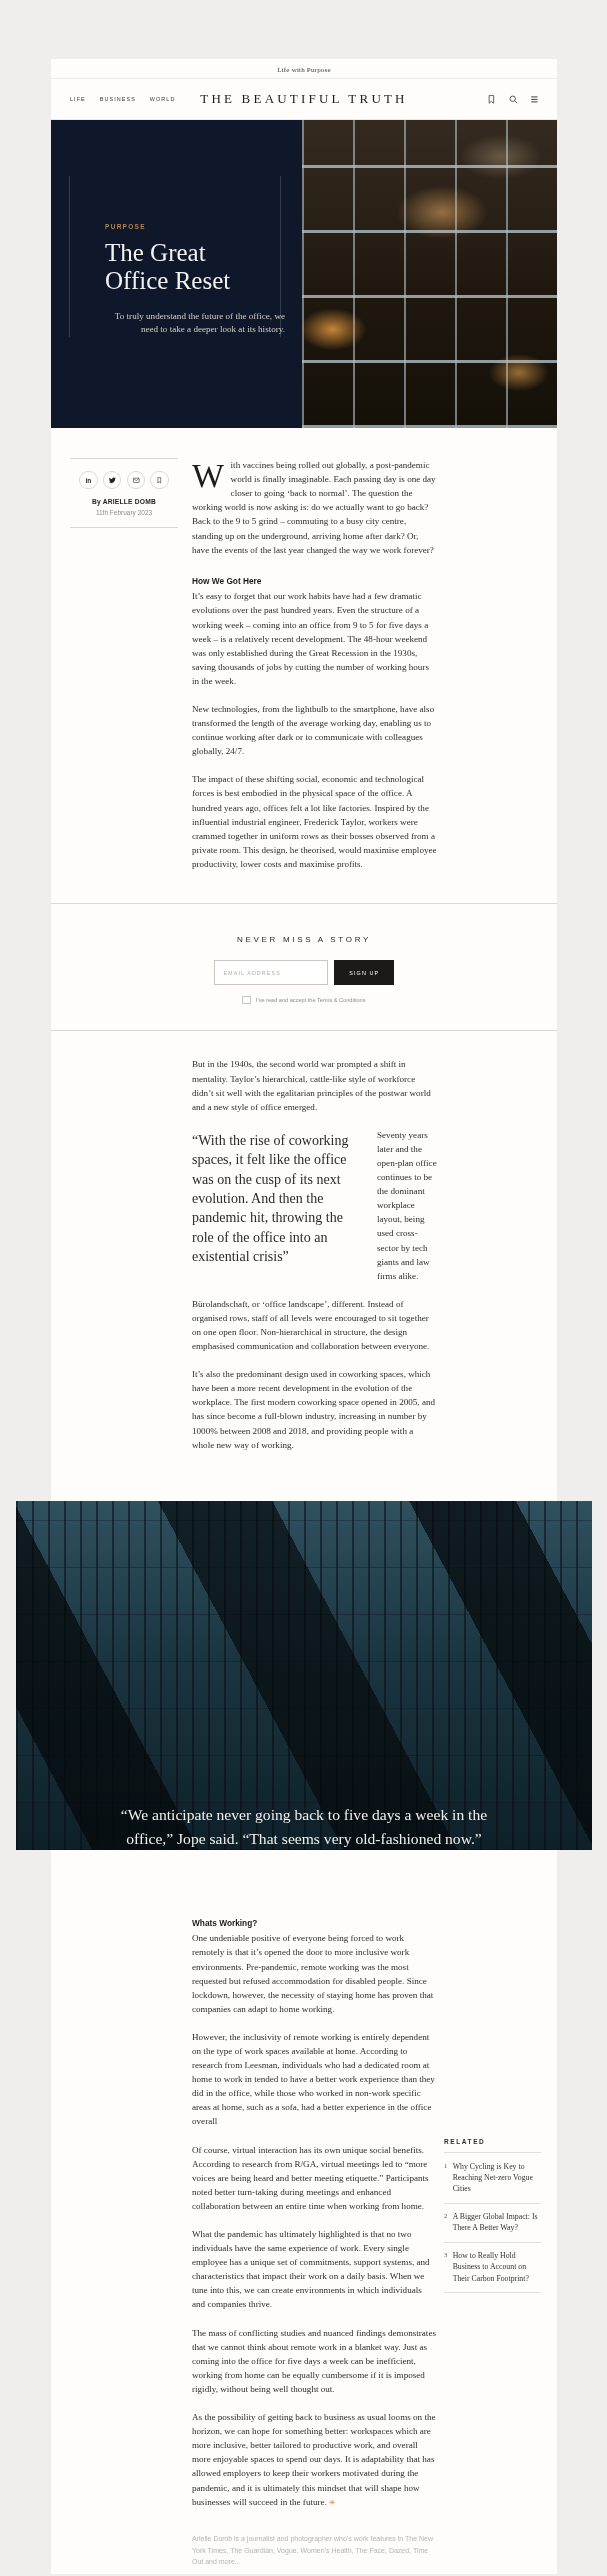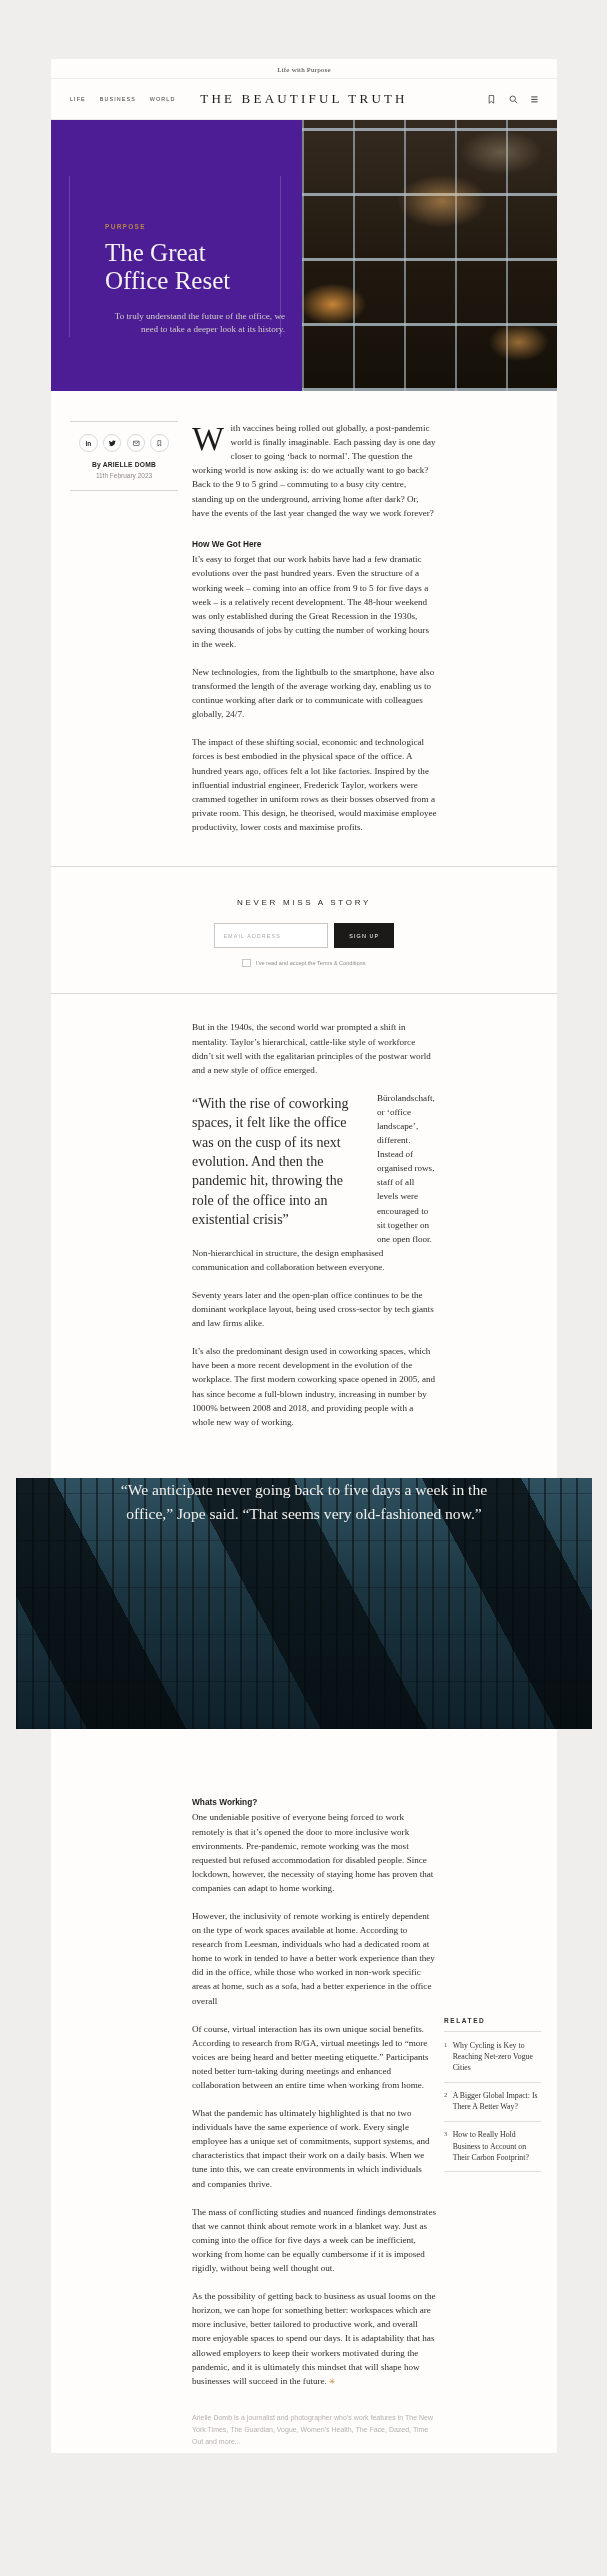--- a/index.html
+++ b/index.html
@@ -13,21 +13,21 @@
   .tagline-bar span { font-size:7px; color:#3c3b39; letter-spacing:0.2px; }
   .nav { position:relative; display:flex; align-items:center; height:41px; padding:0 17px 0 19px; border-bottom:0.5px solid #ebeae8; }
   .nav-links { display:flex; gap:14px; }
   .nav-links a { font-family:"Liberation Sans", sans-serif; font-size:5.4px; letter-spacing:1.1px; color:#3b3a38; text-decoration:none; }
   .logo { position:absolute; left:50%; transform:translateX(-50%); font-size:13px; letter-spacing:3.2px; color:#1d1c1a; white-space:nowrap; text-decoration:none; }
   .nav-icons { margin-left:auto; display:flex; gap:10.8px; align-items:center; }
   .nav-icons .ic { width:10.8px; height:10.8px; color:#2c2b29; cursor:pointer; }
   .ic svg { width:100%; height:100%; display:block; }
 
   
-  .hero { position:relative; height:271px; background:#4c1d95; overflow:hidden;text-decoration:underline; }
+  .hero { position:relative; height:308px; background:#0f172a; overflow:hidden;text-decoration:underline; }
   .hero-photo { position:absolute; top:0; right:0; bottom:0; width:255px;
     background:
       radial-gradient(48px 30px at 12% 68%, rgba(255,170,70,.75), rgba(255,170,70,0) 70%),
       radial-gradient(65px 38px at 55% 30%, rgba(255,190,110,.5), rgba(0,0,0,0) 70%),
       radial-gradient(43px 27px at 85% 82%, rgba(255,180,90,.55), rgba(0,0,0,0) 70%),
       radial-gradient(59px 32px at 78% 12%, rgba(230,210,170,.3), rgba(0,0,0,0) 70%),
       repeating-linear-gradient(0deg, rgba(175,190,200,.8) 0 2.7px, rgba(20,16,12,0) 2.7px 65px),
       repeating-linear-gradient(90deg, rgba(165,180,190,.65) 0 2.2px, rgba(20,16,12,0) 2.2px 51px),
       linear-gradient(180deg, #352a1f 0%, #20180f 55%, #141008 100%); }
   .hero-text { position:absolute; left:18px; top:56px; height:161px; width:212px;
@@ -62,21 +62,21 @@
   .nl-btn { height:25px; padding:0 15px; background:#1b1a18; color:#fcfbf9; border:none; cursor:pointer;
     font-family:"Liberation Sans", sans-serif; font-size:5.4px; letter-spacing:1.1px; }
   .nl-terms { margin-top:10.8px; font-family:"Liberation Sans", sans-serif; font-size:5.6px; color:#908d89; display:flex; align-items:center; justify-content:center; gap:4.8px; }
   .checkbox { display:inline-block; width:8.6px; height:8.6px; border:0.5px solid #c9c7c4; background:#fff; cursor:pointer; }
 
   
   .pullquote { float:left; width:159px; margin:3.2px 26px 15px 0; font-size:14px; line-height:1.38; color:#2b2a28; }
   .clear { clear:both; }
 
   
-  .image-band { margin:30px -35px; height:251px; display:flex; align-items:flex-start; justify-content:center;
+  .image-band { margin:30px -35px; height:349px; display:flex; align-items:flex-end; justify-content:center;
     background:
       linear-gradient(62deg, rgba(0,0,0,0) 0 10%, rgba(4,8,10,.72) 10% 24%, rgba(0,0,0,0) 24% 43%, rgba(4,8,10,.66) 43% 58%, rgba(0,0,0,0) 58% 76%, rgba(4,8,10,.72) 76% 90%, rgba(0,0,0,0) 90%),
       repeating-linear-gradient(90deg, rgba(8,12,16,.55) 0 1.6px, rgba(0,0,0,0) 1.6px 16px),
       repeating-linear-gradient(0deg, rgba(8,12,16,.3) 0 1.1px, rgba(0,0,0,0) 1.1px 47px),
       linear-gradient(180deg, #2f5160 0%, #1b3540 45%, #0f2029 100%); }
   .band-quote { width:398px; text-align:center; font-size:15.6px; line-height:1.5; color:#f2f1ee; }
 
   
   .related { position:absolute; right:16px; top:258px; width:97px; }
   .related-title { font-family:"Liberation Sans", sans-serif; font-size:6.5px; letter-spacing:1.6px; font-weight:bold; color:#2f2e2c; padding-bottom:7px; border-bottom:0.5px solid #e1dfdc; }
@@ -179,22 +179,22 @@
             <button class="nl-btn">SIGN UP</button>
           </div>
           <div class="nl-terms">
             <span class="checkbox"></span>
             <span>I’ve read and accept the Terms &amp; Conditions</span>
           </div>
         </div>
 
         <p class="body">But in the 1940s, the second world war prompted a shift in mentality. Taylor’s hierarchical, cattle-like style of workforce didn’t sit well with the egalitarian principles of the postwar world and a new style of office emerged.</p>
         <div class="pullquote">“With the rise of coworking spaces, it felt like the office was on the cusp of its next evolution. And then the pandemic hit, throwing the role of the office into an existential crisis”</div>
+        <p class="body">Seventy years later and the open-plan office continues to be the dominant workplace layout, being used cross-sector by tech giants and law firms alike.</p>
         <p class="body">Bürolandschaft, or ‘office landscape’, different. Instead of organised rows, staff of all levels were encouraged to sit together on one open floor. Non-hierarchical in structure, the design emphasised communication and collaboration between everyone.</p>
-        <p class="body">Seventy years later and the open-plan office continues to be the dominant workplace layout, being used cross-sector by tech giants and law firms alike.</p>
         <p class="body">It’s also the predominant design used in coworking spaces, which have been a more recent development in the evolution of the workplace. The first modern coworking space opened in 2005, and has since become a full-blown industry, increasing in number by 1000% between 2008 and 2018, and providing people with a whole new way of working.</p>
         <div class="clear"></div>
       </div>
     </div>
 
     <section class="image-band">
       <div class="band-quote">“We anticipate never going back to five days a week in the office,” Jope said. “That seems very old-fashioned now.”</div>
     </section>
 
     <div class="article-wrap wrapB">

